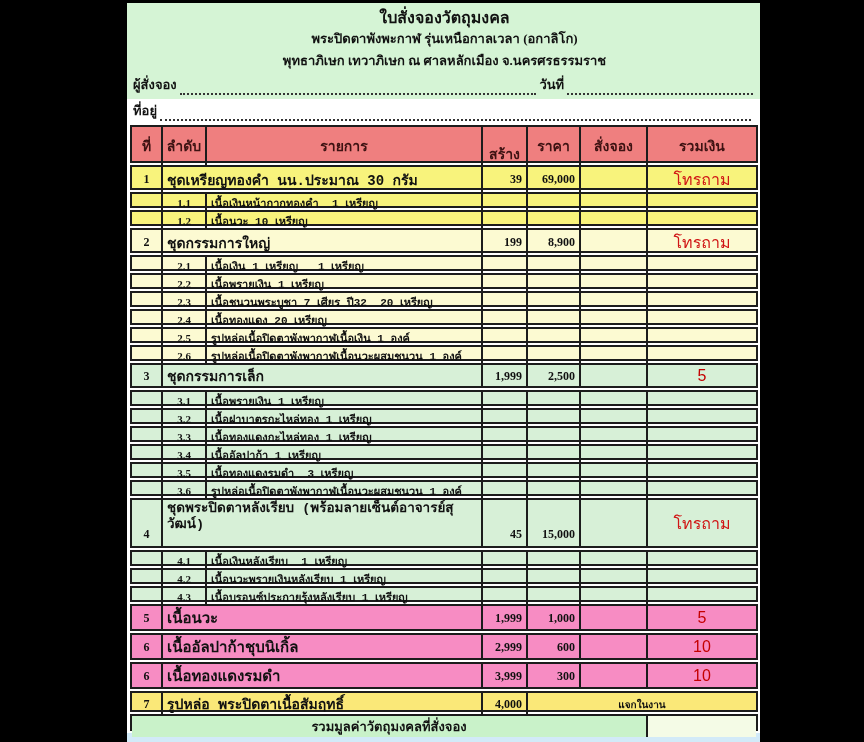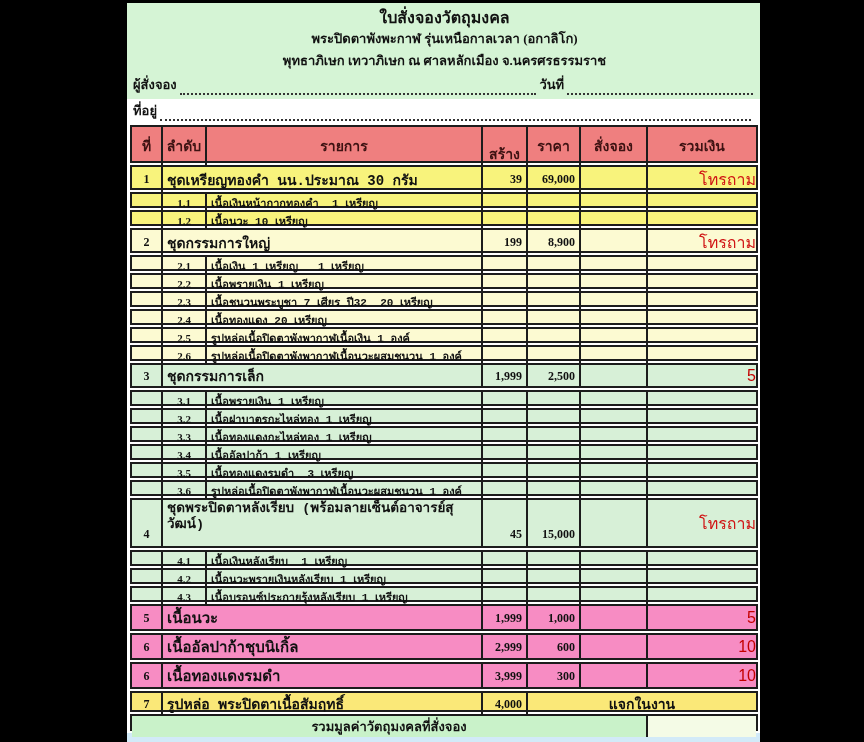--- a/index.html
+++ b/index.html
@@ -46,24 +46,24 @@
   .sec-pink.t-main { height:27px; }
 
   .c-no { justify-content:center; font-weight:bold; font-size:12px; color:#111; }
   .c-seq { justify-content:center; font-weight:bold; font-size:11px; color:#111; }
   .c-item { padding-left:4px; font-weight:bold; color:#111; overflow:visible; }
   .c-item span { white-space:pre;font-family:Liberation Mono, monospace; }
   .c-item-main { font-size:14px; }
   .t-sub .c-item { font-size:11px; }
   .sec-pink .c-item-main { font-size:15px; }
   .c-num { justify-content:flex-end; padding-right:4px; font-weight:bold; font-size:12px; color:#111; }
-  .c-total { justify-content:flex-end; }
+  .c-total { justify-content:center; }
   .k-call { color:#d01515; font-size:16px; font-weight:500; }
   .k-qty { color:#c40000; font-family:"Liberation Sans", sans-serif; font-size:16px; }
-  .c-note { justify-content:center; font-weight:bold; font-size:14px; color:#111; }
+  .c-note { justify-content:center; font-weight:bold; font-size:10px; color:#111; }
 
   .ovf .c-item span { position:relative; z-index:3; white-space:pre; }
 
   .t-tall .c-no, .t-tall .c-num { align-items:flex-end; padding-bottom:4px; }
   .t-tall .c-item { align-items:flex-start; padding-top:1px; }
   .t-tall .c-item span { white-space:normal; font-size:13.5px; line-height:16px; }
 
   .t-summary .c-sumlabel { grid-column:1 / span 6; justify-content:center;
     background:#c9f2c9; font-weight:bold; font-size:13px; color:#111; }
   .t-summary .c-sumvalue { background:#f4fbe6; }

